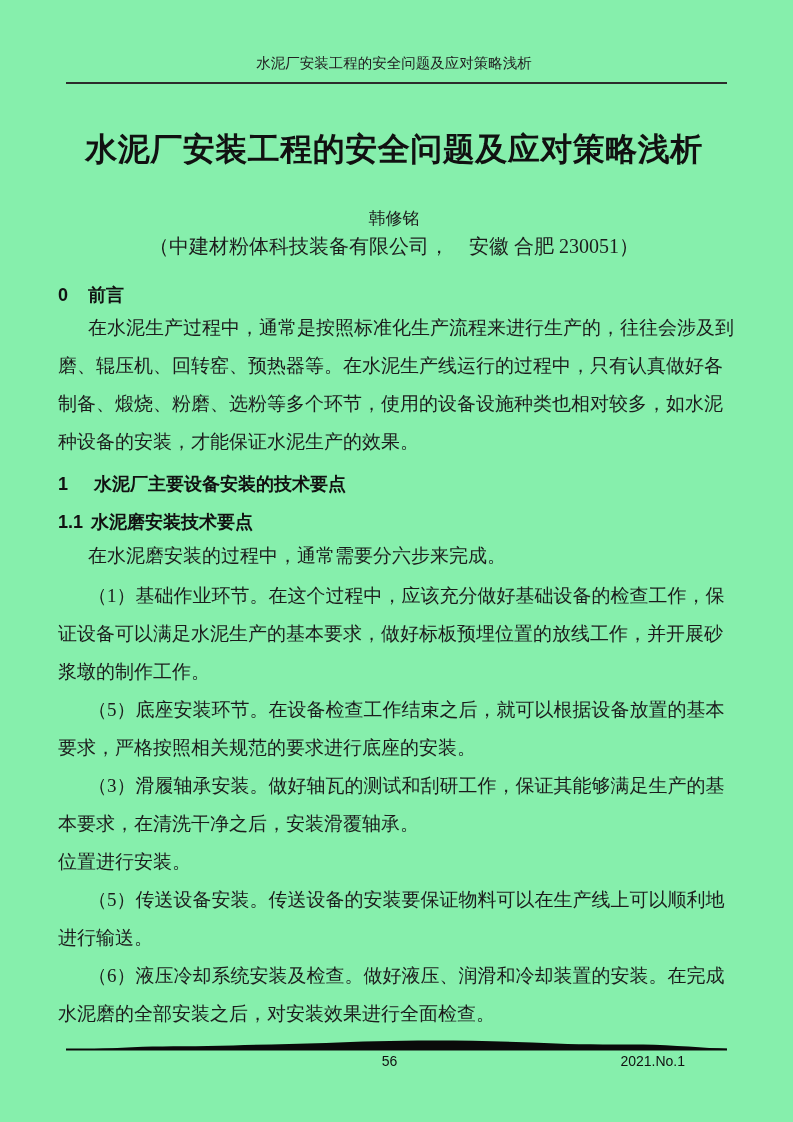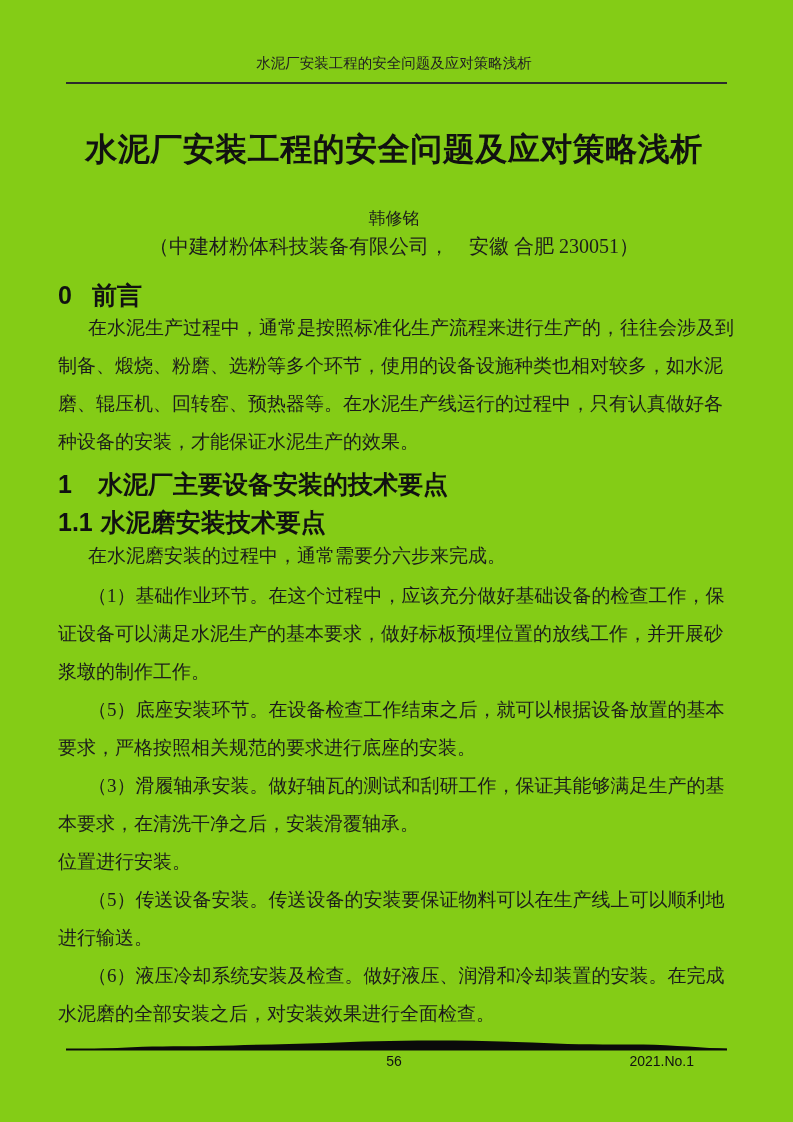--- a/index.html
+++ b/index.html
@@ -1,20 +1,20 @@
 <!DOCTYPE html>
 <html><head>
 <meta charset="utf-8">
 <style>
   html,body{margin:0;padding:0;background:#e8e8e8;}
   .page{
     position:relative;
     width:793px;height:1122px;
     margin:0 auto;
-    background:#84cc16;
+    background:#86efac;
     box-sizing:border-box;
     padding:52px 63px 0 58px;
     font-family:"Liberation Serif","DejaVu Serif",serif;
     color:#1c1c1c;
     overflow:hidden;
   }
   .running-header{
     text-align:center;
     font-size:14.5px;
     line-height:22px;
@@ -43,38 +43,38 @@
   }
   .affiliation{
     margin-top:2px;
     text-align:center;
     font-size:20px;
     line-height:26px;
   }
   .h-lvl1,.h-lvl2{
     font-family:"Liberation Sans","DejaVu Sans",sans-serif;
     font-weight:700;
-    font-size:25px;
+    font-size:18px;
     color:#111111;
     white-space:nowrap;
   }
   .h-lvl1.first{margin-top:22px;line-height:28px;}
   .h-lvl1.later{margin-top:8px;line-height:30px;}
   .h-lvl2{margin-top:8px;line-height:30px;}
   .num{display:inline-block;}
   .gap-md{margin-right:20px;}
   .gap-lg{margin-right:26px;}
   .gap-sm{margin-right:8px;}
   .para{font-size:19px;line-height:38px;}
   .para.sync{margin-top:2px;}
   .para .line{white-space:nowrap;}
   .para .line.ind{padding-left:30px;}
   .footer{
     position:absolute;
-    left:58px;right:63px;top:1040px;
+    left:58px;right:72px;top:1040px;
   }
   .footer-rule{display:block;width:672px;height:12px;}
   .footer-text-row{
     position:relative;
     margin-top:1px;
     font-family:"Liberation Sans","DejaVu Sans",sans-serif;
     font-size:14px;
     line-height:17px;
     color:#111111;
     text-align:center;
@@ -95,22 +95,22 @@
   <div class="title">水泥厂安装工程的安全问题及应对策略浅析</div>
   <div class="author">韩修铭</div>
   <div class="affiliation">（中建材粉体科技装备有限公司，　安徽 合肥 230051）</div>
 
   <div class="h-lvl1 first">
     <span class="num gap-md">0</span><span>前言</span>
   </div>
 
   <div class="para">
       <div class="line ind">在水泥生产过程中，通常是按照标准化生产流程来进行生产的，往往会涉及到</div>
+      <div class="line">磨、辊压机、回转窑、预热器等。在水泥生产线运行的过程中，只有认真做好各</div>
       <div class="line">制备、煅烧、粉磨、选粉等多个环节，使用的设备设施种类也相对较多，如水泥</div>
-      <div class="line">磨、辊压机、回转窑、预热器等。在水泥生产线运行的过程中，只有认真做好各</div>
       <div class="line">种设备的安装，才能保证水泥生产的效果。</div>
     </div>
 
   <div class="h-lvl1 later">
     <span class="num gap-lg">1</span><span>水泥厂主要设备安装的技术要点</span>
   </div>
 
   <div class="h-lvl2">
     <span class="num gap-sm">1.1</span><span>水泥磨安装技术要点</span>
   </div>

